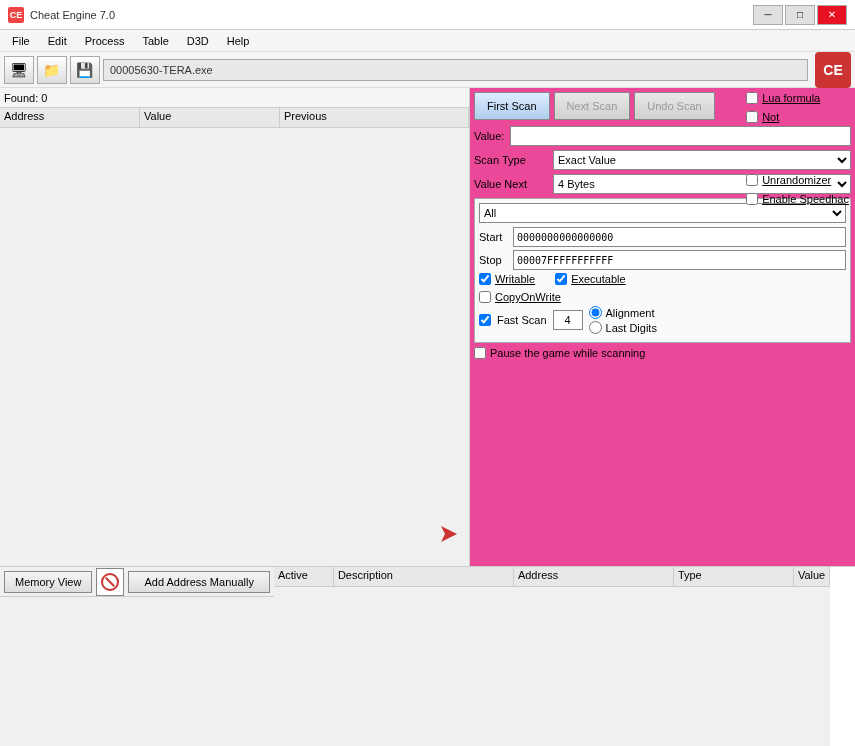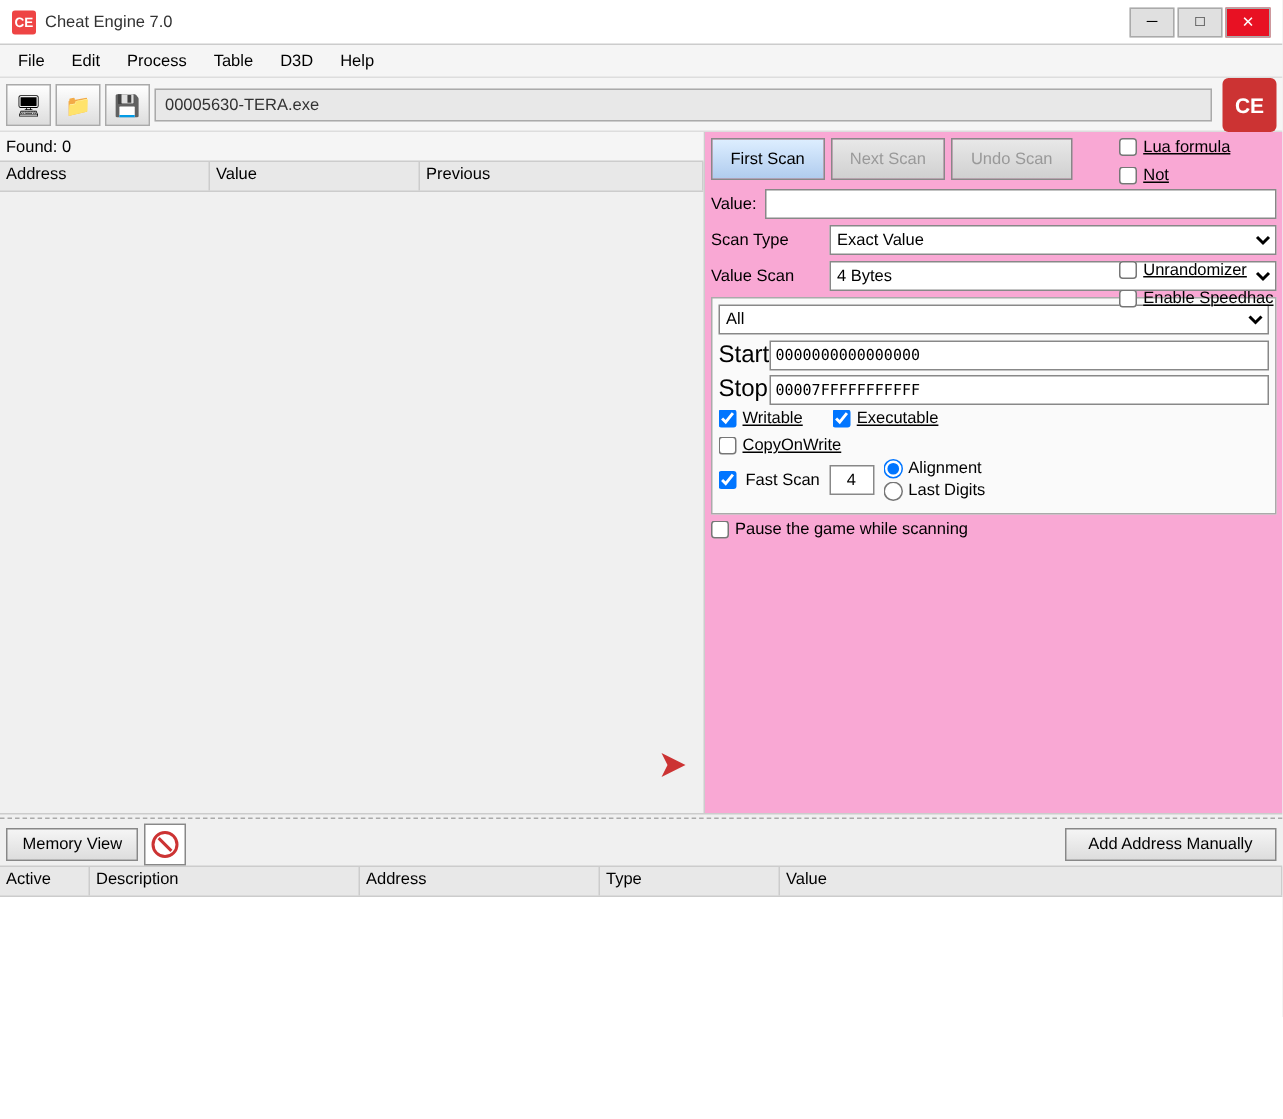--- a/index.html
+++ b/index.html
@@ -142,21 +142,21 @@
 
     #scan-results-list {
       flex: 1;
       background: white;
       overflow-y: auto;
     }
 
     
     #right-panel {
       flex: 1;
-      background: #f9a8d4;
+      background: #ec4899;
       padding: 4px;
       overflow-y: auto;
     }
 
     
     #scan-buttons {
       display: flex;
       gap: 4px;
       margin-bottom: 6px;
     }
@@ -237,21 +237,21 @@
       background: white;
       font-size: 11px;
       margin-bottom: 4px;
     }
     .start-stop-row {
       display: flex;
       align-items: center;
       gap: 4px;
       margin-bottom: 3px;
     }
-    .ss-label { font-size: 16px; width: 30px; }
+    .ss-label { font-size: 11px; width: 30px; }
     .ss-input {
       flex: 1;
       height: 20px;
       border: 1px solid #888;
       background: white;
       padding: 0 3px;
       font-size: 10px;
       font-family: monospace;
     }
 
@@ -283,20 +283,21 @@
     }
 
     
     .radio-group {
       display: flex;
       flex-direction: column;
       gap: 2px;
     }
     .radio-row {
       display: flex;
+      align-items: center;
       gap: 4px;
     }
     .radio-btn { cursor: pointer; }
     .radio-label { font-size: 11px; }
 
     
     #pause-row {
       display: flex;
       align-items: center;
       gap: 4px;
@@ -310,23 +311,23 @@
       position: absolute;
       right: 2px;
       top: 0px;
       display: flex;
       flex-direction: column;
       gap: 4px;
     }
 
     
     #bottom-area {
-      height: 204px;
-      display: flex;
-      flex-direction: column;
+      height: 180px;
+      display: flex;
+      flex-direction: row;
       border-top: 1px solid #ccc;
     }
     #bottom-toolbar {
       height: 30px;
       background: #f0f0f0;
       border-bottom: 1px solid #ccc;
       display: flex;
       align-items: center;
       padding: 0 4px;
       gap: 4px;
@@ -507,21 +508,21 @@
           <select class="select-dropdown">
             <option>Exact Value</option>
             <option>Bigger than...</option>
             <option>Smaller than...</option>
             <option>Value between...</option>
             <option>Unknown initial value</option>
           </select>
         </div>
 
         <div class="select-row">
-          <span class="select-label">Value Scan</span>
+          <span class="select-label">Value Next</span>
           <select class="select-dropdown">
             <option>Byte</option>
             <option>2 Bytes</option>
             <option selected="">4 Bytes</option>
             <option>8 Bytes</option>
             <option>Float</option>
             <option>Double</option>
             <option>String</option>
             <option>Array of byte</option>
           </select>

